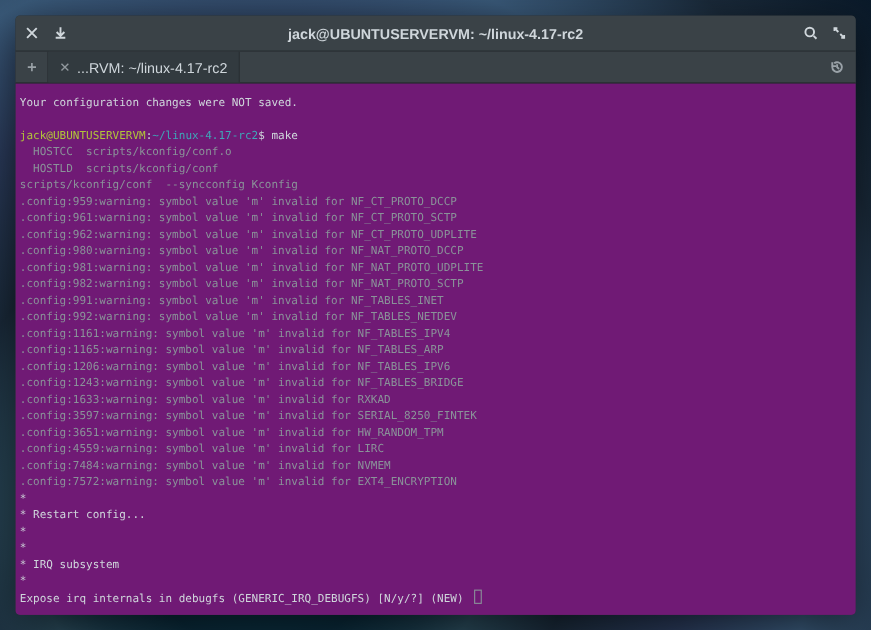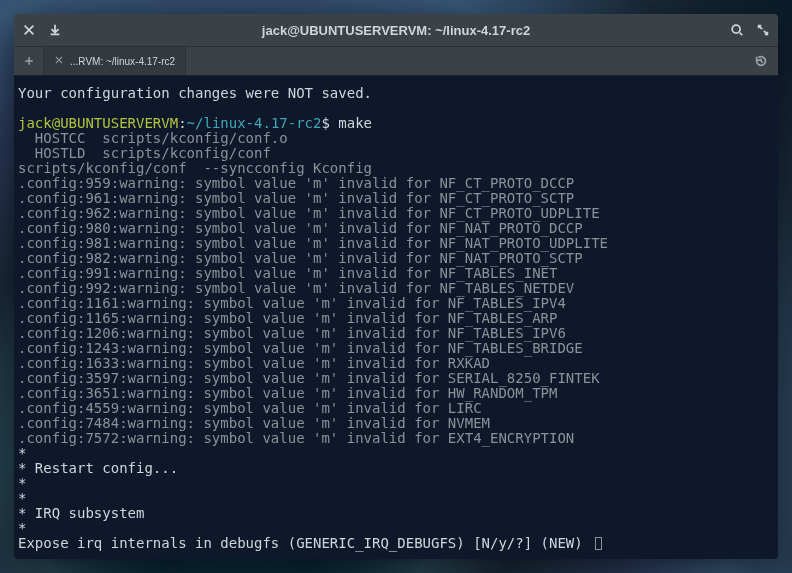--- a/index.html
+++ b/index.html
@@ -45,21 +45,21 @@
   .titlebar svg { width: 14px; height: 14px; stroke: #cfd6db; fill: none; stroke-width: 2; }
   .titlebar .tb-btn { cursor: pointer; display:flex; align-items:center; }
   .tabbar {
     height: 30px;
     background: #3a4247;
     border-top: 1px solid #2a3034;
     border-bottom: 1px solid #1c2124;
     display: flex;
     align-items: stretch;
     color: #9aa2a8;
-    font-size: 10px;
+    font-size: 13px;
   }
   .newtab {
     width: 30px; display:flex; align-items:center; justify-content:center;
     border-right: 1px solid #2a3034; cursor:pointer;
   }
   .newtab svg { width:12px; height:12px; stroke:#9aa2a8; stroke-width:2; }
   .tab {
     display:flex; align-items:center; gap:6px;
     padding: 0 10px;
     border-right: 1px solid #2a3034;
@@ -67,24 +67,24 @@
     background: #323a3f;
     color:#cfd6db;
   }
   .tab .close { cursor:pointer; opacity:.6; }
   .tab .close svg { width:10px; height:10px; stroke:#cfd6db; stroke-width:2; }
   .tabbar .spacer { flex:1; }
   .tabbar .history { width:34px; display:flex; align-items:center; justify-content:center; cursor:pointer; }
   .tabbar .history svg { width:14px; height:14px; stroke:#9aa2a8; fill:none; stroke-width:2; }
   .terminal {
     flex: 1;
-    background: #0f172a;
+    background: #701a75;
     color: #8a9299;
     font-family: "DejaVu Sans Mono","Menlo","Consolas",monospace;
-    font-size: 14px;
+    font-size: 10px;
     line-height: 15px;
     padding: 10px 4px 4px 4px;
     white-space: pre;
     overflow: hidden;
     cursor: text;
   }
   .t-white  { color: #cfd6db; }
   .t-green  { color: #b1c43a; text-align: right; }
   .t-blue   { color: #3fa7b8; }
   .cursor-block {

